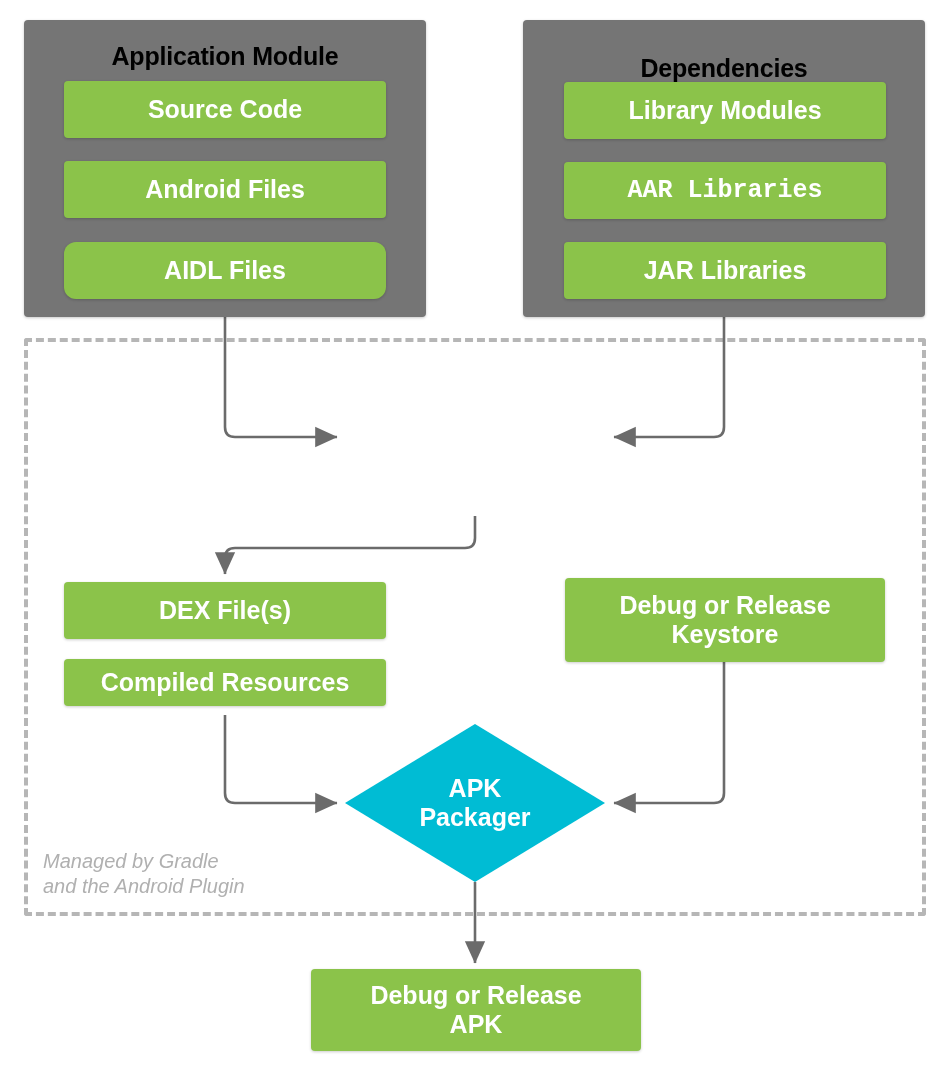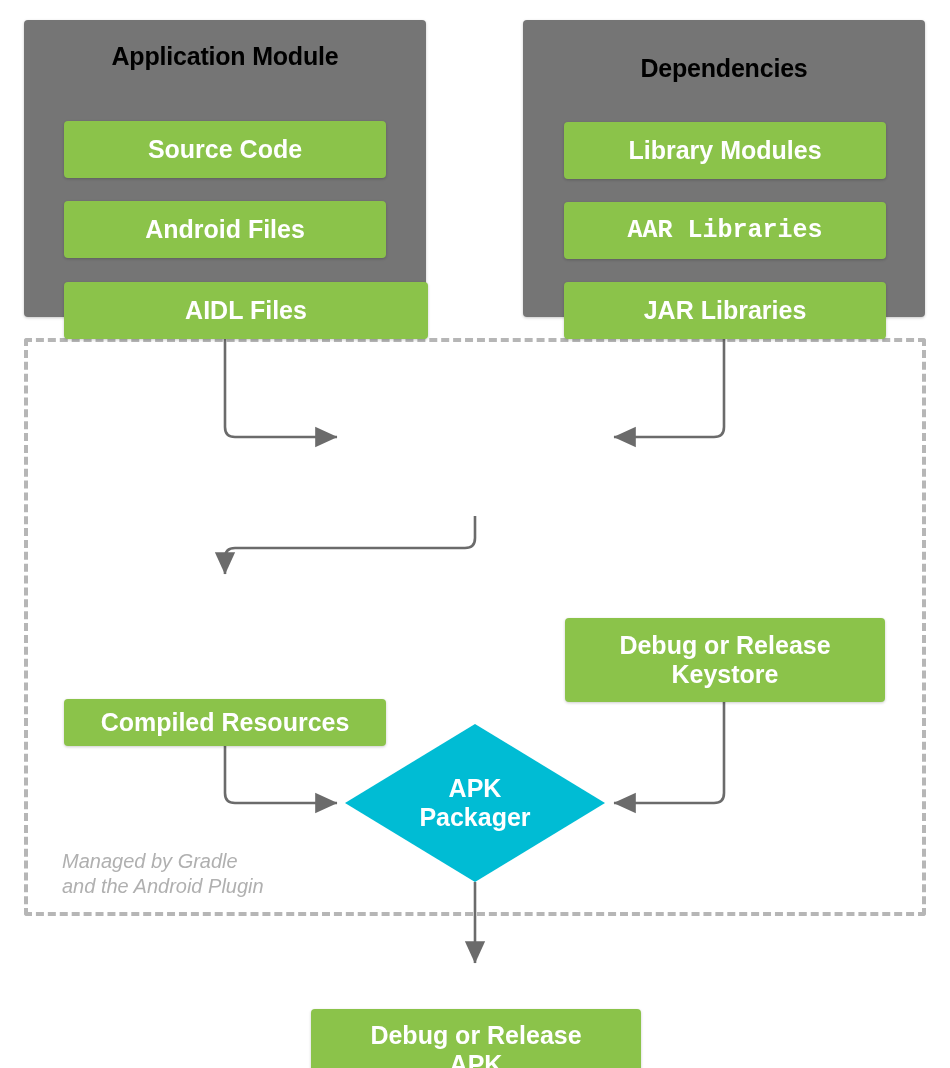--- a/index.html
+++ b/index.html
@@ -43,21 +43,20 @@
     display: flex;
     align-items: center;
     justify-content: center;
     text-align: center;
     color: #ffffff;
     font-size: 25px;
     font-weight: bold;
     line-height: 1.18;
     box-sizing: border-box;
     padding: 2px 22px;
-    margin-top: 40px;
   }
   
   .diamond-wrap {
     position: absolute;
   }
   .diamond-shape {
     position: absolute;
     inset: 0;
     background: #00BCD4;
     clip-path: polygon(50% 0%, 100% 50%, 50% 100%, 0% 50%);
@@ -136,36 +135,37 @@
 
       <path d="M475,882 L475,963" marker-end="url(#arrowD)"></path>
     </g>
   </svg>
 
   <div class="group-box" style="left:24px; top:20px; width:402px; height:297px;">
     <div class="group-title" style="top:22px;">Application Module</div>
   </div>
   <div class="green-box" style="left:64px; top:81px; width:322px; height:57px;">Source Code</div>
   <div class="green-box" style="left:64px; top:161px; width:322px; height:57px;">Android Files</div>
-  <div class="green-box" style="left:64px; top:242px; width:364px; height:57px;">AIDL Files</div>
+  <div class="green-box" style="left:64px; top:242px; width:322px; height:57px;border-radius:12px;">AIDL Files</div>
 
   <div class="group-box" style="left:523px; top:20px; width:402px; height:297px;">
     <div class="group-title" style="top:34px;">Dependencies</div>
   </div>
   <div class="green-box" style="left:564px; top:82px; width:322px; height:57px;">Library Modules</div>
   <div class="green-box" style="left:564px; top:162px; width:322px; height:57px;font-family:Liberation Mono, monospace;">AAR Libraries</div>
   <div class="green-box" style="left:564px; top:242px; width:322px; height:57px;">JAR Libraries</div>
 
 
+  <div class="green-box" style="left:64px; top:582px; width:322px; height:57px;">DEX File(s)</div>
   <div class="green-box" style="left:64px; top:659px; width:322px; height:47px;">Compiled Resources</div>
 
   <div class="green-box" style="left:565px; top:578px; width:320px; height:84px;">Debug or Release<br>Keystore</div>
 
   <div class="diamond-wrap" style="left:345px; top:724px; width:260px; height:158px;">
     <div class="diamond-shape"></div>
     <div class="diamond-label">APK<br>Packager</div>
   </div>
 
-  <div class="managed-note" style="left:62px; top:849px;">Managed by Gradle<br>and the Android Plugin</div>
+  <div class="managed-note" style="left:43px; top:849px;">Managed by Gradle<br>and the Android Plugin</div>
 
   <div class="green-box" style="left:311px; top:969px; width:330px; height:82px;">Debug or Release<br>APK</div>
 
 </div>
 
 </body></html>

